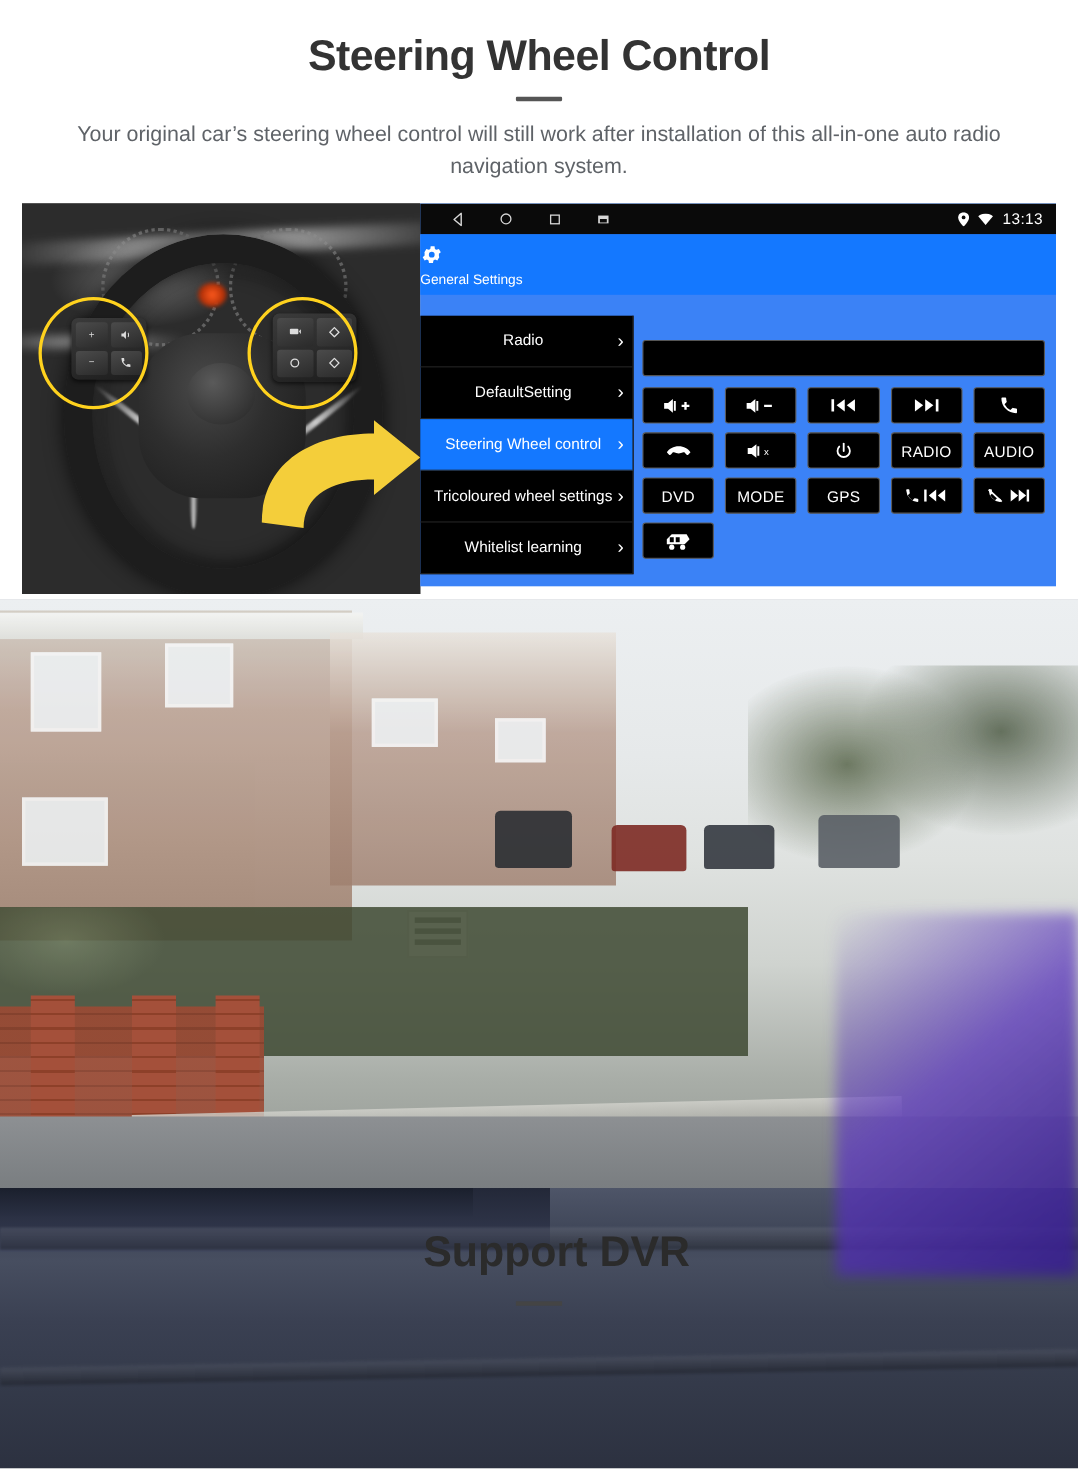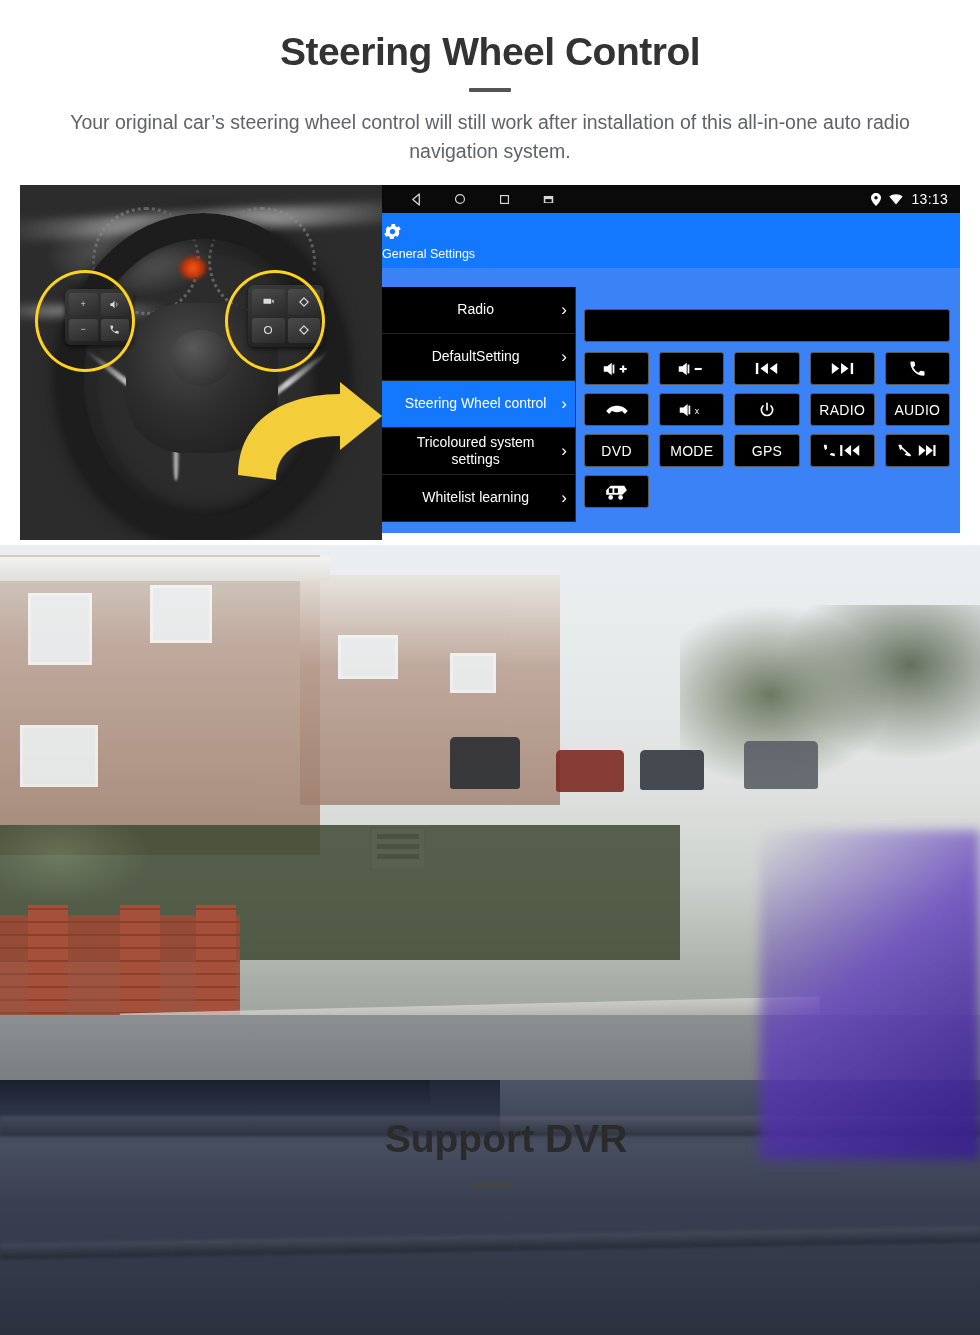--- a/index.html
+++ b/index.html
@@ -365,21 +365,21 @@
             </div>
             <div class="hu-li">
               <span class="lbl">DefaultSetting</span>
               <span class="chev">›</span>
             </div>
             <div class="hu-li active">
               <span class="lbl">Steering Wheel control</span>
               <span class="chev">›</span>
             </div>
             <div class="hu-li">
-              <span class="lbl">Tricoloured system settings</span>
+              <span class="lbl">Tricoloured wheel settings</span>
               <span class="chev">›</span>
             </div>
             <div class="hu-li">
               <span class="lbl">Whitelist learning</span>
               <span class="chev">›</span>
             </div>
           </div>
 
           <div class="hu-right">
             <div class="row-top">

